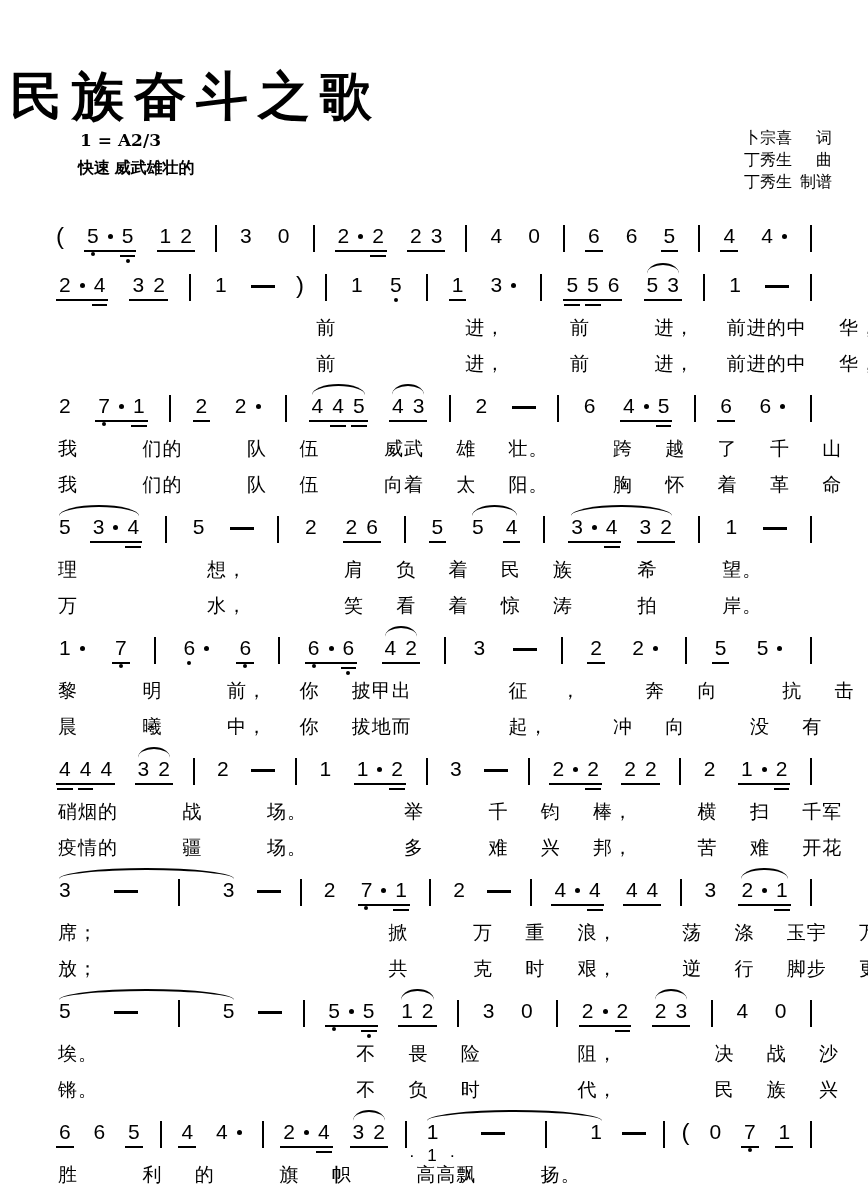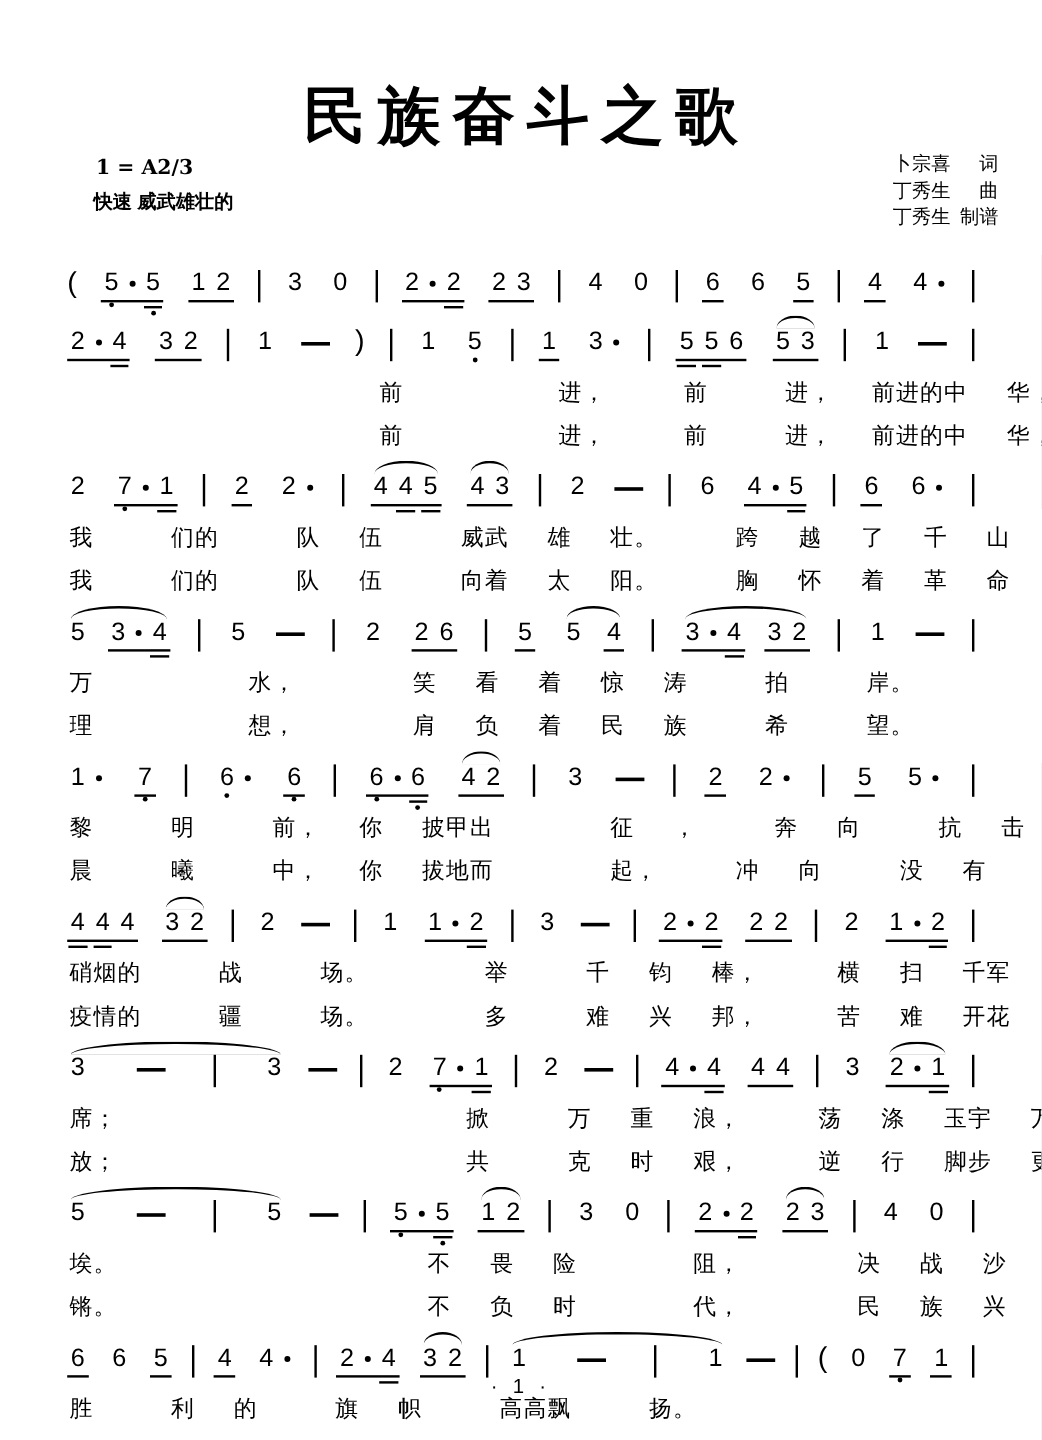--- a/index.html
+++ b/index.html
@@ -3,21 +3,21 @@
 <meta charset="utf-8">
 <style>
   html,body{margin:0;padding:0;background:#e8e8e8;}
   .page{
     width:868px;height:1200px;position:relative;margin:0 auto;
     background:#ffffff;color:#000;overflow:hidden;
     font-family:"Liberation Sans",sans-serif;
   }
   .title{
     position:absolute;top:62px;left:0;right:0;margin:0;
-    text-align:center;font-size:52px;font-weight:900;letter-spacing:10px;padding-left:10px;
+    text-align:left;font-size:52px;font-weight:900;letter-spacing:10px;padding-left:10px;
     font-family:"DejaVu Serif",serif;
   }
   .keysig{
     position:absolute;left:80px;top:130px;font-size:17px;font-weight:bold;
     display:flex;font-family:"DejaVu Serif",serif;
   }
   .tempo{position:absolute;left:78px;top:158px;font-size:16px;font-weight:bold;}
   .credits{position:absolute;right:36px;top:127px;width:88px;font-size:16px;}
   .credit-row{display:flex;justify-content:space-between;line-height:22px;}
   .score{position:absolute;left:56px;right:56px;top:212px;}
@@ -289,22 +289,22 @@
               <span class="note">2</span>
             </span>
           </span>
           <span class="bar"></span>
           <span class="grp">
             <span class="note">1</span>
           </span>
           <span class="dash"></span>
           <span class="bar"></span>
         </div>
+        <div class="lyric">理    想，   肩 负 着 民 族  希  望。</div>
         <div class="lyric">万    水，   笑 看 着 惊 涛  拍  岸。</div>
-        <div class="lyric">理    想，   肩 负 着 民 族  希  望。</div>
       </div>
       <div>
         <div class="noterow">
           <span class="grp">
             <span class="note">1</span>
             <span class="adot"></span>
           </span>
           <span class="grp u">
             <span class="note lo">7</span>
           </span>

